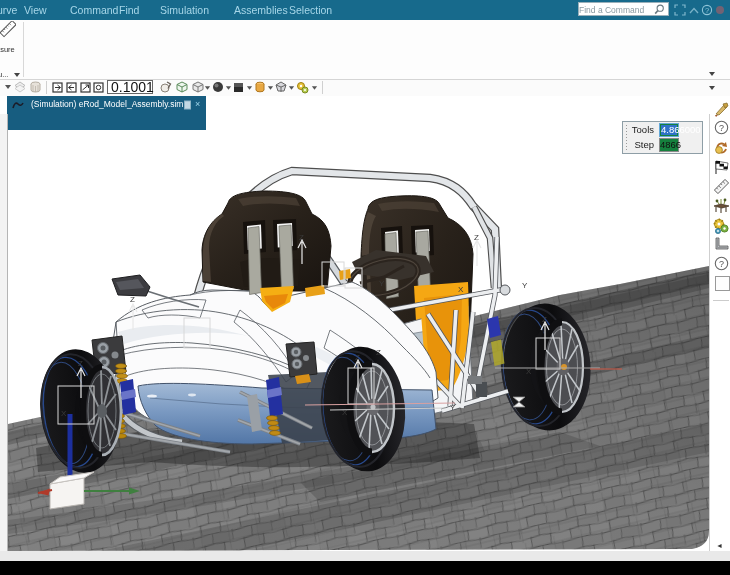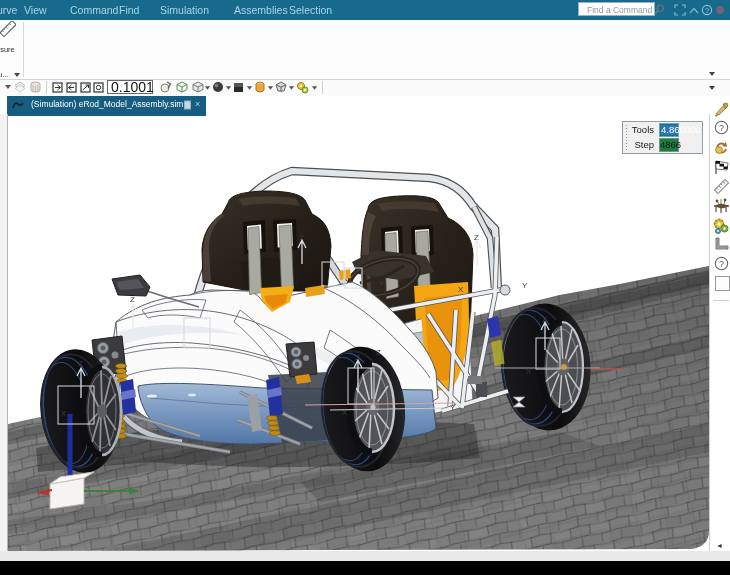--- a/index.html
+++ b/index.html
@@ -1,24 +1,24 @@
 <!DOCTYPE html>
 <html><head>
 <meta charset="utf-8">
 <style>
 html,body{margin:0;padding:0}
 body{width:730px;height:575px;position:relative;font-family:"Liberation Sans",sans-serif;overflow:hidden;background:#fff}
 .abs{position:absolute}
 #menubar{left:0;top:0;width:730px;height:20px;background:#176a8c}
 .mi{position:absolute;top:4px;font-size:10.5px;color:#a6d6e8}
-#searchbox{left:578px;top:2px;width:77px;height:14px;background:#fff;border:1px solid #9ab0ba;font-size:8.5px;color:#8a9aa2;line-height:14px;padding-left:8px;box-sizing:border-box}
+#searchbox{left:578px;top:2px;width:91px;height:14px;background:#fff;border:1px solid #9ab0ba;font-size:8.5px;color:#8a9aa2;line-height:14px;padding-left:0;box-sizing:border-box}
 #ribbon{left:0;top:20px;width:730px;height:59px;background:#fdfdfd;border-bottom:1px solid #d5d5d5}
 #toolrow{left:0;top:80px;width:730px;height:16px;background:#fbfbfb}
 #tabrow{left:0;top:96px;width:730px;height:18px;background:#fff}
-#tab{left:7px;top:0px;width:199px;height:20px;background:#175d80;color:#fff;font-size:8.5px}
+#tab{left:7px;top:0px;width:199px;height:34px;background:#175d80;color:#fff;font-size:8.5px}
 #vpleft{left:0;top:114px;width:8px;height:437px;background:#f3f3f3;border-right:1px solid #b5b5b5;box-sizing:border-box}
 #sidebar{left:709px;top:114px;width:21px;height:437px;background:#fff;border-left:1px solid #cfcfcf;box-sizing:border-box}
 #graybar{left:0;top:551px;width:730px;height:10px;background:#e9e9e9}
 #blackbar{left:0;top:561px;width:730px;height:14px;background:#000}
 #timestep{left:622px;top:121px;width:81px;height:33px;background:#f0f0f0;border:1px solid #8e9ea6;box-sizing:border-box}
 .tslabel{position:absolute;font-size:9.5px;color:#1a1a1a;right:47px;text-align:right}
 .tsfield{position:absolute;left:36px;width:20px;height:14px;background:#15803d;box-sizing:border-box}
 </style>
 </head>
 <body>

